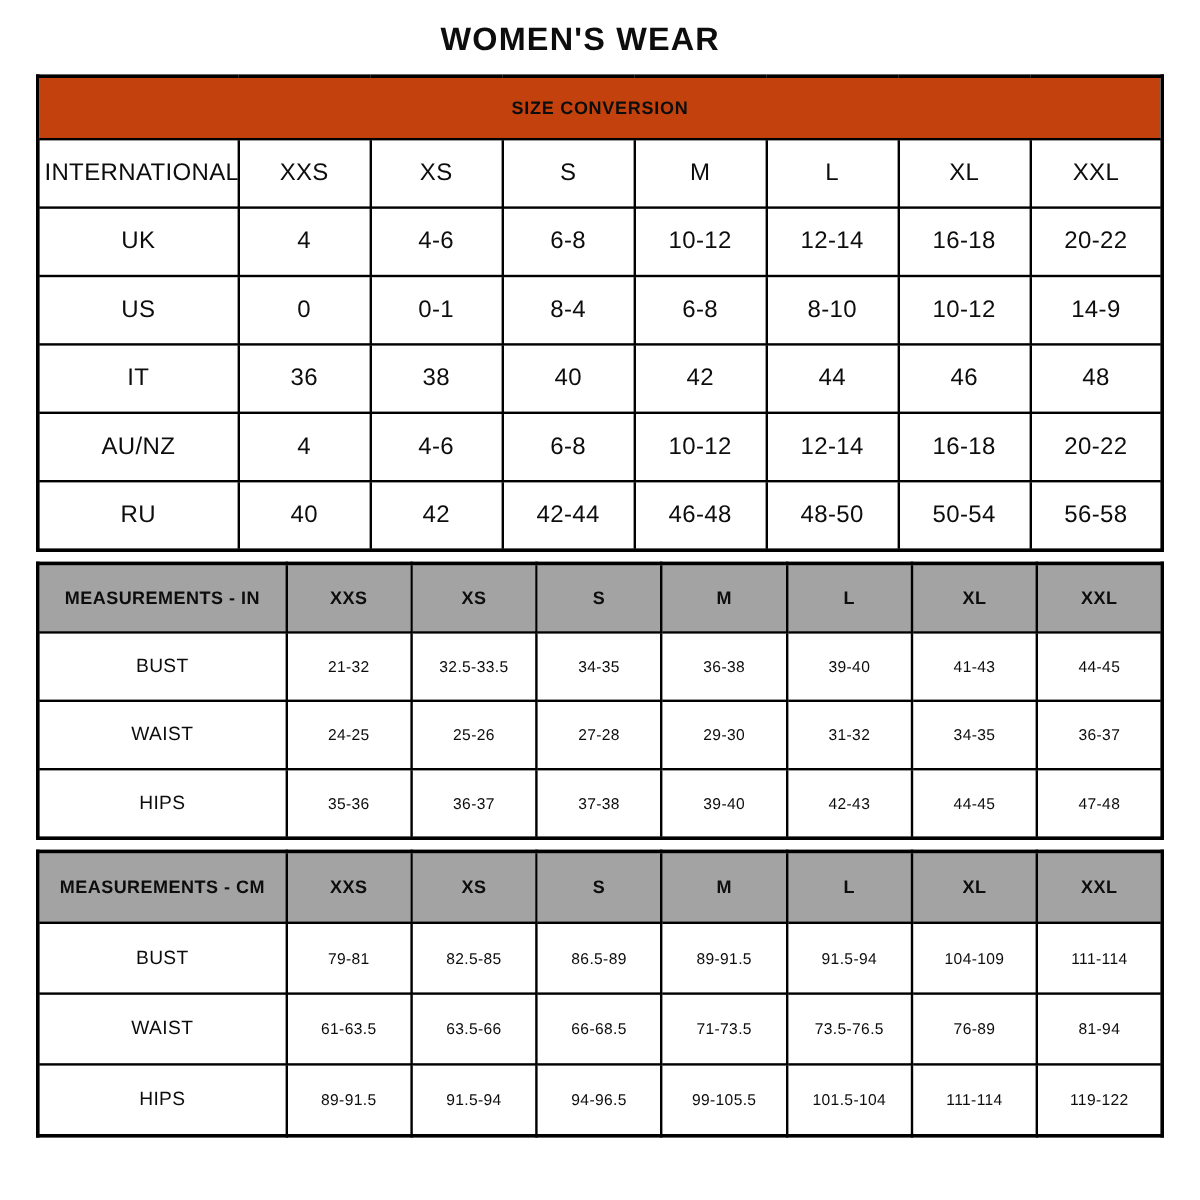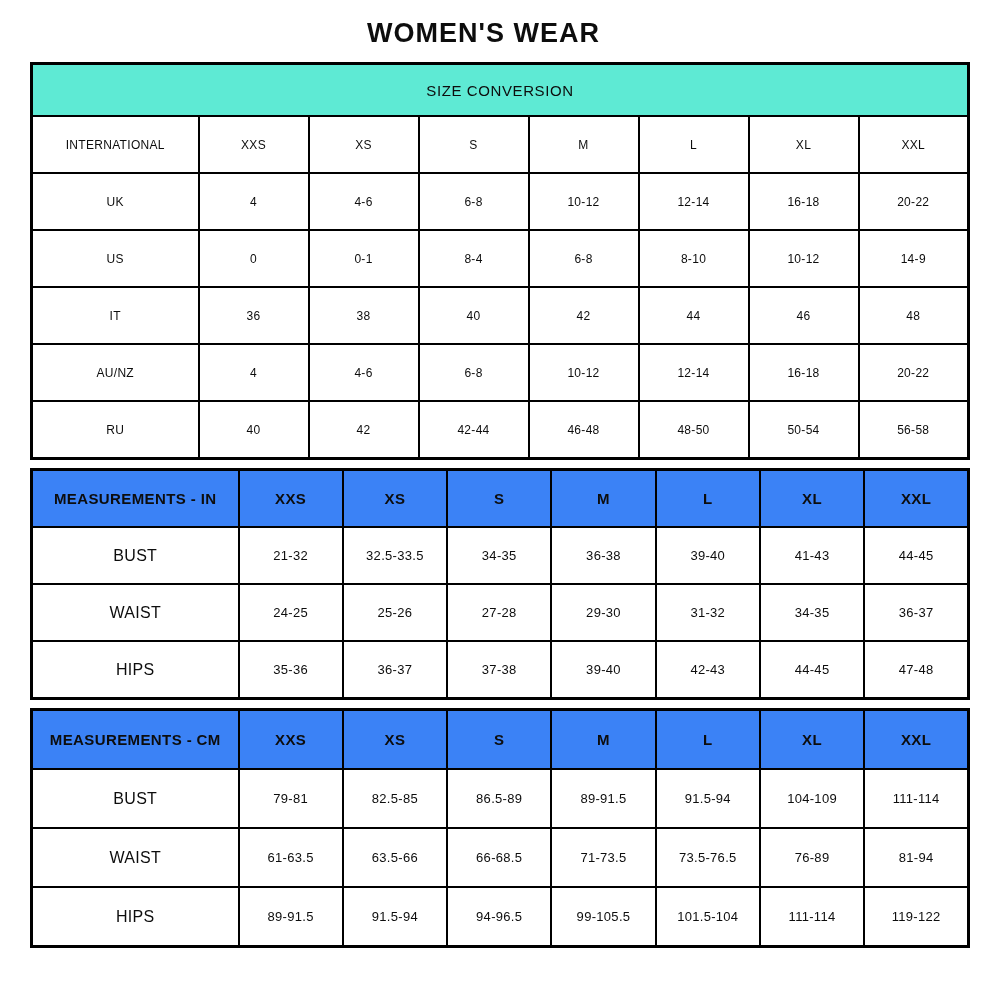--- a/index.html
+++ b/index.html
@@ -35,34 +35,34 @@
     border: 2px solid #000;
     text-align: center;
     vertical-align: middle;
     padding: 0 4px;
     letter-spacing: 0.3px;
     overflow: hidden;
   }
   .gap { margin-top: 8px; }
 
   
-  .t1 td { height: 55px; font-size: 12px; }
+  .t1 td { height: 55px; font-size: 20px; }
   .t1 td.banner {
     height: 50px;
-    background: #5eead4;
-    font-weight: normal;
+    background: #c2410c;
+    font-weight: bold;
     font-size: 15px;
     letter-spacing: 0.6px;
   }
 
   
   .tm td { height: 55px; font-size: 13px; }
   .tm td.rowlabel { font-size: 16px; }
   .tm td.head {
-    background: #3b82f6;
+    background: #a3a3a3;
     font-weight: bold;
     font-size: 15px;
     letter-spacing: 0.4px;
   }
   .t3 td { height: 57px; }
 </style>
 </head>
 <body>
 
 <div class="sheet">

